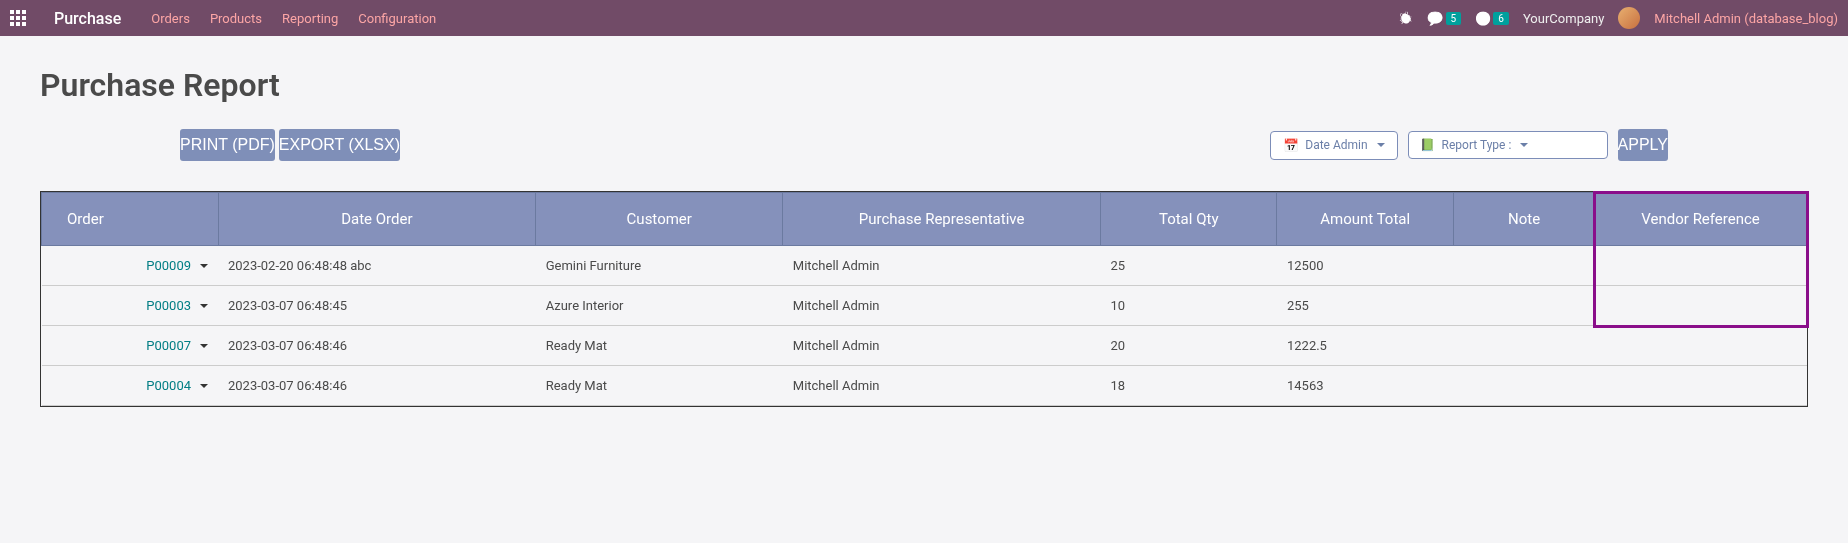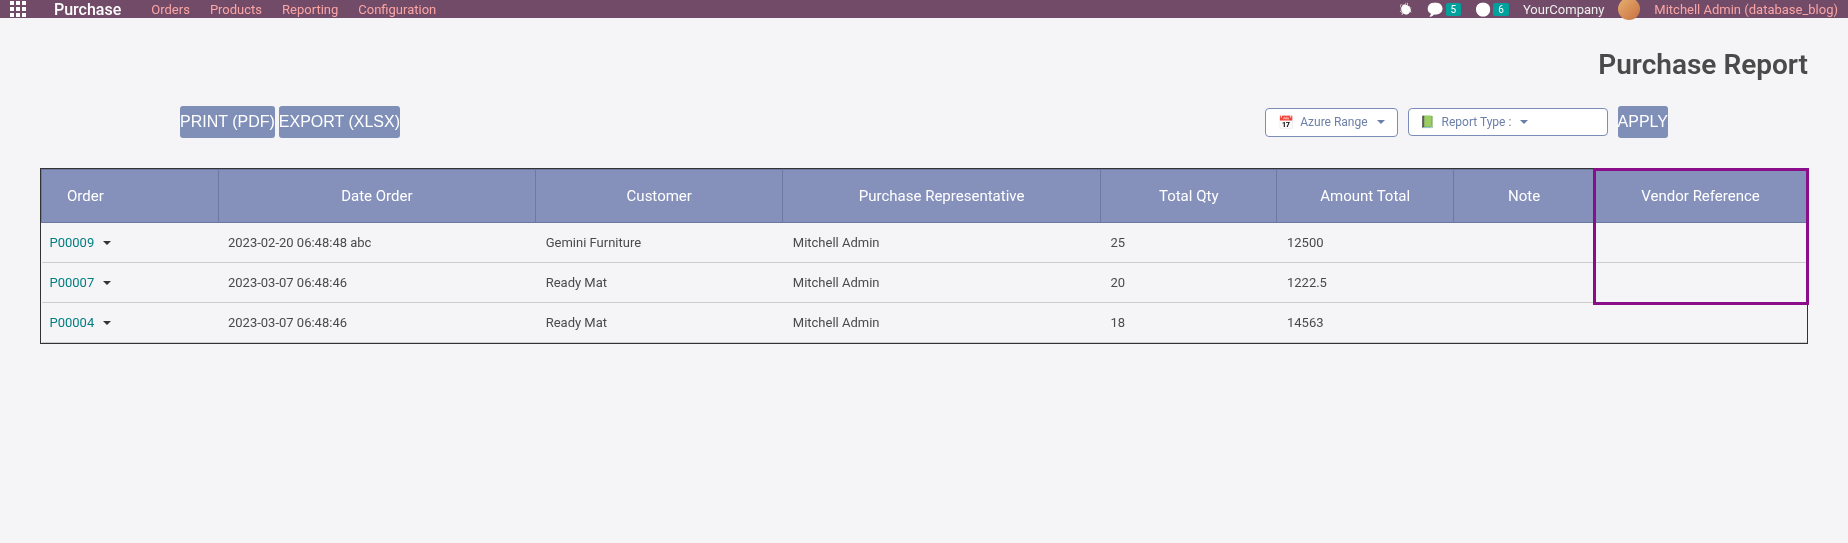--- a/index.html
+++ b/index.html
@@ -8,21 +8,21 @@
       box-sizing: border-box;
     }
     body {
       font-family: -apple-system, BlinkMacSystemFont, "Segoe UI", Roboto, Arial, sans-serif;
       background: #f5f5f7;
       font-size: 13px;
       color: #333;
     }
     .navbar {
       background: #714B67;
-      height: 18px;
+      height: 36px;
       display: flex;
       align-items: center;
       padding: 0 10px;
       color: #fff;
     }
     .navbar-left {
       display: flex;
       align-items: center;
       gap: 20px;
     }
@@ -81,22 +81,22 @@
       display: inline-block;
     }
     .user-name {
       font-size: 13px;
       color: #fca5a5;
     }
     .content {
       padding: 20px 40px;
     }
     .page-title {
-      text-align: right;
-      font-size: 28px;
+      text-align: left;
+      font-size: 32px;
       font-weight: 600;
       color: #4a4a4a;
       margin: 10px 0 25px;
     }
     .toolbar {
       display: flex;
       align-items: center;
       margin-bottom: 30px;
       padding: 0 140px 0 140px;
     }
@@ -175,21 +175,21 @@
     tbody tr {
       border-bottom: 1px solid #ccc;
     }
     td {
       padding: 12px 10px;
       text-align: left;
       font-size: 13px;
       color: #4a4a4a;
     }
     td:first-child {
-      text-align: left;
+      text-align: right;
       padding-left: 8px;
       text-decoration: underline;
     }
     .order-link {
       color: #017e84;
       cursor: pointer;
       display: inline-flex;
       align-items: center;
       gap: 6px;
     }
@@ -271,21 +271,21 @@
   <h1 class="page-title">Purchase Report</h1>
 
   <div class="toolbar">
     <div class="btn-group-left">
       <button class="btn btn-primary">PRINT (PDF)</button>
       <button class="btn btn-primary">EXPORT (XLSX)</button>
     </div>
     <div class="toolbar-right">
       <div class="dropdown-box">
         <span class="cal-icon">📅</span>
-        <span>Azure Range</span>
+        <span>Date Admin</span>
         <span class="caret"></span>
       </div>
       <div class="dropdown-box wide">
         <span class="book-icon"></span>
         <span>Report Type :</span>
         <span class="caret"></span>
       </div>
       <button class="btn btn-primary">APPLY</button>
     </div>
   </div>
@@ -320,20 +320,30 @@
     <td><span class="order-link">P00009<span class="order-caret"></span></span></td>
     <td>2023-02-20 06:48:48 abc</td>
     <td>Gemini Furniture</td>
     <td>Mitchell Admin</td>
     <td>25</td>
     <td>12500</td>
     <td></td>
     <td></td>
   </tr>
             <tr>
+    <td><span class="order-link">P00003<span class="order-caret"></span></span></td>
+    <td>2023-03-07 06:48:45</td>
+    <td>Azure Interior</td>
+    <td>Mitchell Admin</td>
+    <td>10</td>
+    <td>255</td>
+    <td></td>
+    <td></td>
+  </tr>
+            <tr>
     <td><span class="order-link">P00007<span class="order-caret"></span></span></td>
     <td>2023-03-07 06:48:46</td>
     <td>Ready Mat</td>
     <td>Mitchell Admin</td>
     <td>20</td>
     <td>1222.5</td>
     <td></td>
     <td></td>
   </tr>
             <tr>

